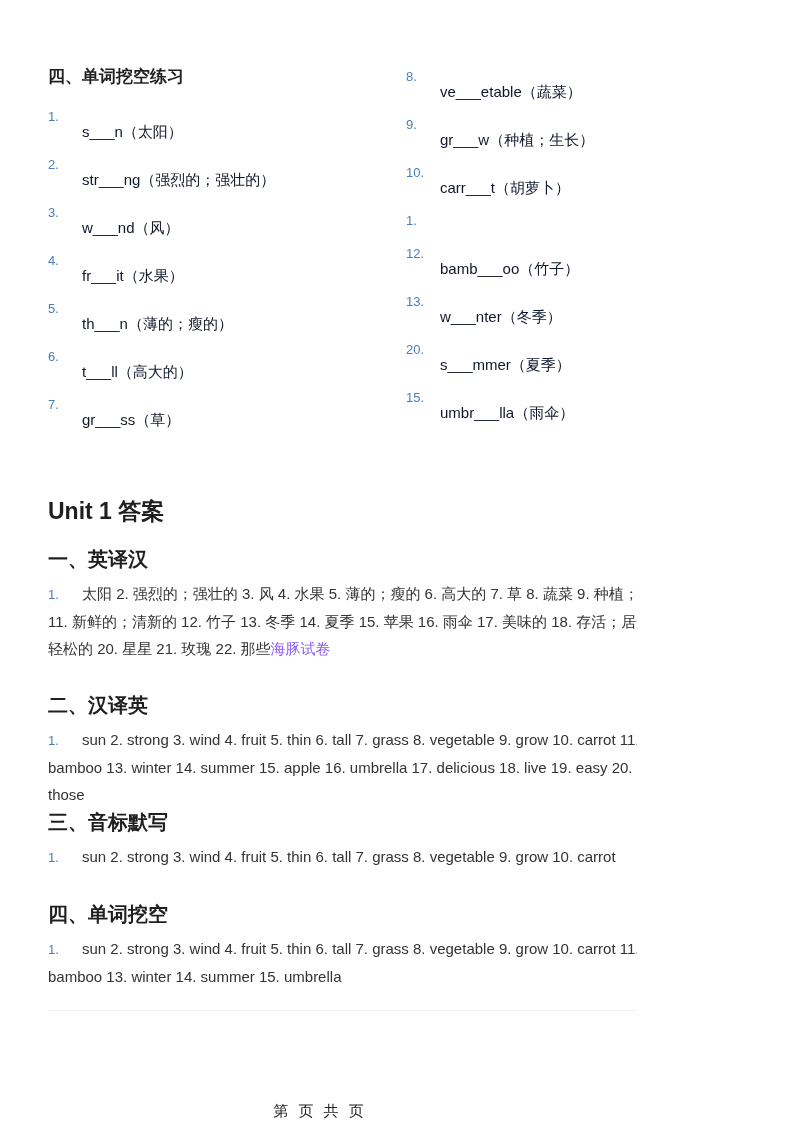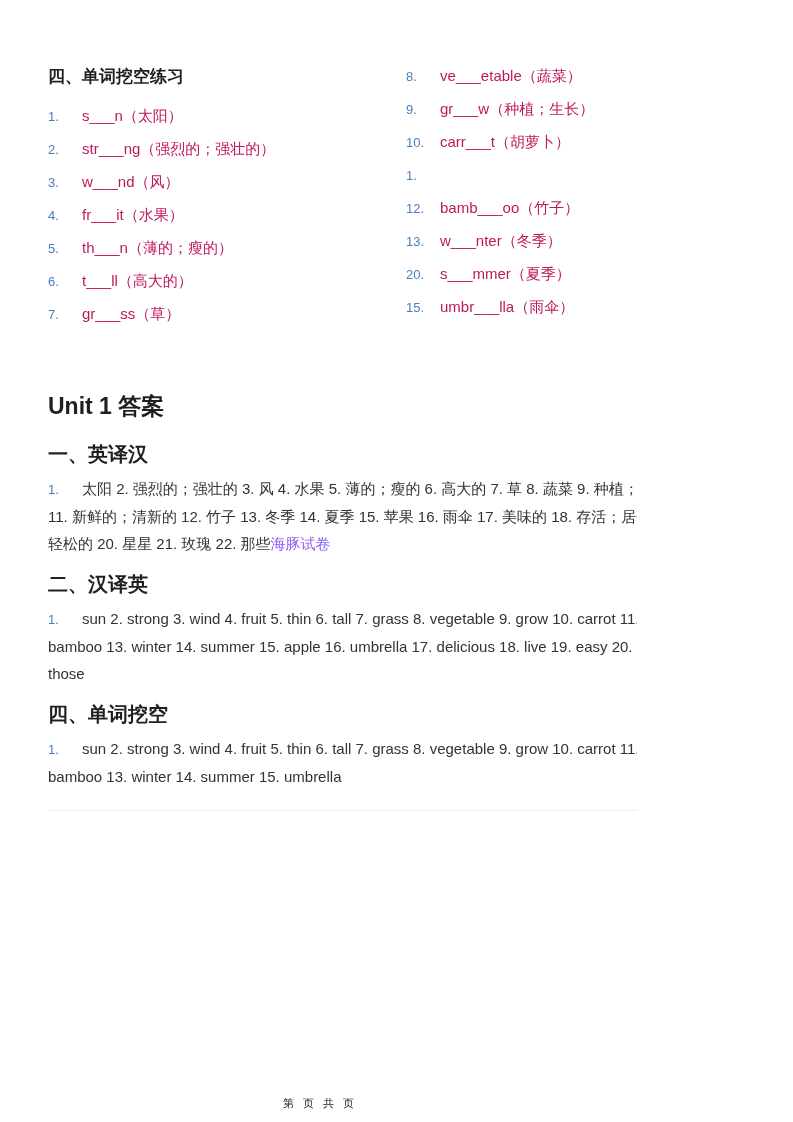--- a/index.html
+++ b/index.html
@@ -24,50 +24,50 @@
     margin: 0 0 17px 0;
     font-size: 17px; line-height: 23px;
     font-weight: bold; color: #1f1f1f;
   }
   .w-item {
     display: flex; align-items: flex-start;
     margin-bottom: 11px;
     font-size: 15px; line-height: 21px;
   }
   .w-num { flex: 0 0 34px; font-size: 13px; color: #4a7ebb; padding-top: 1px; }
-  .w-text { color: #be185d; }
+  .w-text { color: #0f172a; margin-top: 16px; }
 
   
   .unit-title {
     margin: 57px 0 4px 0;
     font-size: 23px; line-height: 26px;
     font-weight: bold; color: #1f1f1f;
   }
-  .ans-section { margin-top: 16px; }
+  .ans-section { margin-top: 32px; }
   .ans-section.first { margin-top: 24px; }
   .ans-section.tight { margin-top: 3px; }
   .ans-heading {
     margin: 0;
     font-size: 20px; line-height: 23px;
     font-weight: bold; color: #1f1f1f;
   }
   .ans-para {
     margin: 9px 0 0 0;
     font-size: 15px; line-height: 27px;
     color: #333333;
   }
   .p-num { display: inline-block; width: 34px; font-size: 13px; color: #4a7ebb; }
   .watermark { color: #8b5cf6; }
 
   .divider { border: none; border-top: 1px solid #efefef; margin: 20px 0 0 0; }
 
   .footer {
-    position: absolute; left: 0; bottom: 11px; width: 100%;
+    position: absolute; left: 0; bottom: 1px; width: 100%;
     text-align: center;
-    font-size: 11px; color: #222222;
+    font-size: 15px; color: #222222;
     word-spacing: 6px;
   }
 </style>
 </head>
 <body>
 
 <div class="page">
   <div class="main">
 
     <div class="exercise">
@@ -144,20 +144,24 @@
     <section class="ans-section first">
       <h3 class="ans-heading">一、英译汉</h3>
       <p class="ans-para"><span class="p-num">1.</span><span>太阳 2. 强烈的；强壮的 3. 风 4. 水果 5. 薄的；瘦的 6. 高大的 7. 草 8. 蔬菜 9. 种植；生长 10. 胡萝卜 11. 新鲜的；清新的 12. 竹子 13. 冬季 14. 夏季 15. 苹果 16. 雨伞 17. 美味的 18. 存活；居住 19. 容易的；轻松的 20. 星星 21. 玫瑰 22. 那些</span><span class="watermark">海豚试卷</span></p>
     </section>
 
     <section class="ans-section">
       <h3 class="ans-heading">二、汉译英</h3>
       <p class="ans-para"><span class="p-num">1.</span><span>sun 2. strong 3. wind 4. fruit 5. thin 6. tall 7. grass 8. vegetable 9. grow 10. carrot 11. fresh 12. bamboo 13. winter 14. summer 15. apple 16. umbrella 17. delicious 18. live 19. easy 20. star 21. rose 22. those</span></p>
     </section>
 
+    <section class="ans-section tight">
+      <h3 class="ans-heading">三、音标默写</h3>
+      <p class="ans-para"><span class="p-num">1.</span><span>sun 2. strong 3. wind 4. fruit 5. thin 6. tall 7. grass 8. vegetable 9. grow 10. carrot</span></p>
+    </section>
 
     <section class="ans-section">
       <h3 class="ans-heading">四、单词挖空</h3>
       <p class="ans-para"><span class="p-num">1.</span><span>sun 2. strong 3. wind 4. fruit 5. thin 6. tall 7. grass 8. vegetable 9. grow 10. carrot 11. fresh 12. bamboo 13. winter 14. summer 15. umbrella</span></p>
     </section>
 
     <hr class="divider">
   </div>
 
   <div class="footer">

